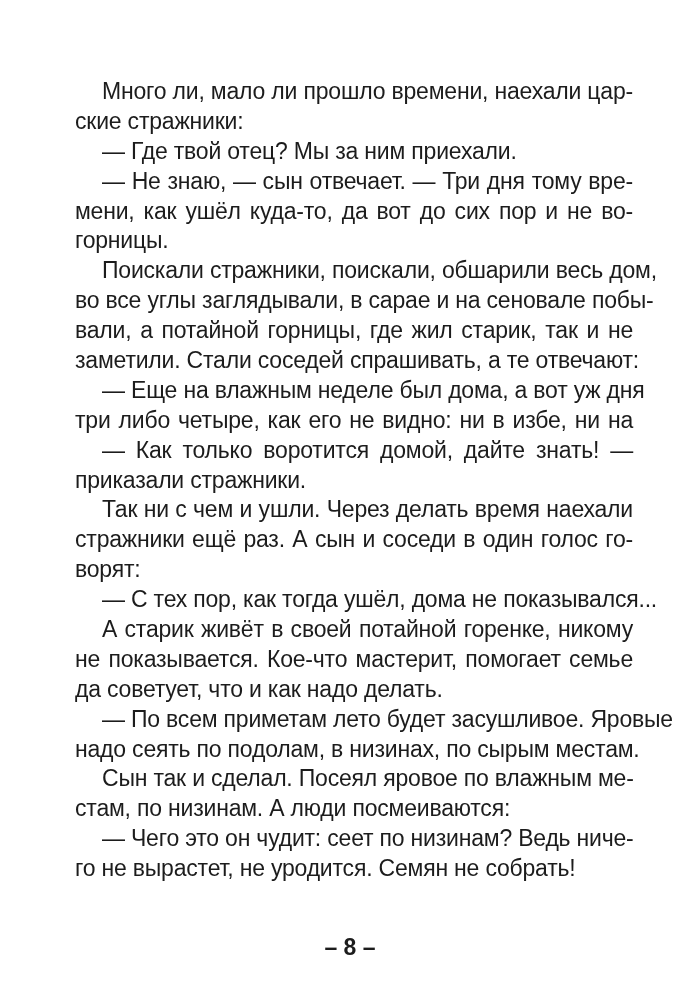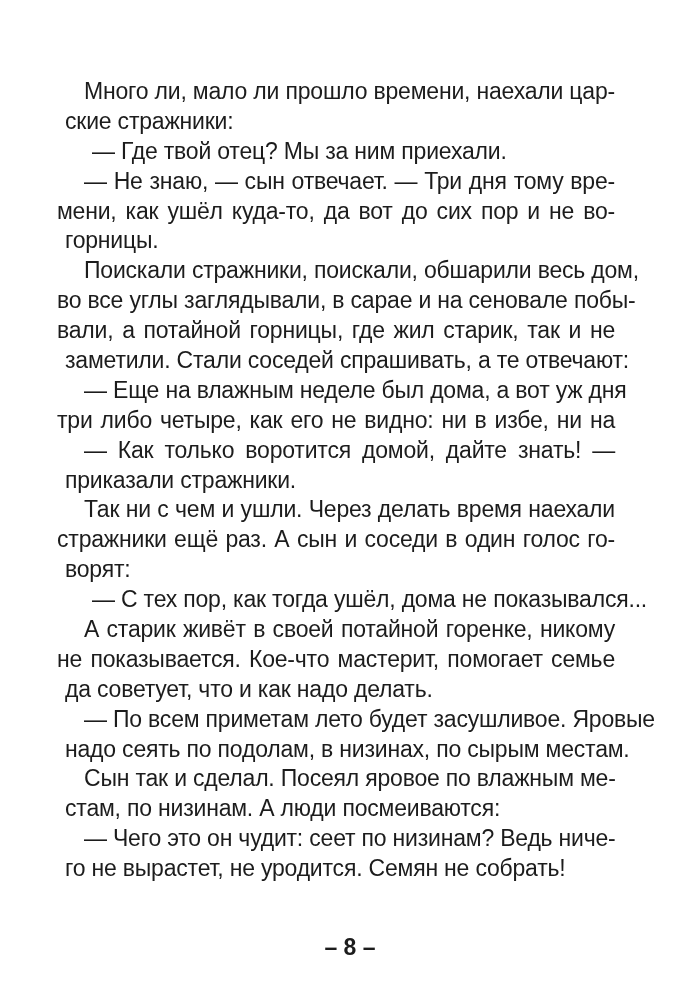--- a/index.html
+++ b/index.html
@@ -10,39 +10,38 @@
     body {
       width: 700px;
       height: 1000px;
       position: relative;
       overflow: hidden;
       font-family: "Liberation Sans", "DejaVu Sans", sans-serif;
       color: #1c1c1c;
     }
     .page-text {
       position: absolute;
-      left: 57px;
+      left: 75px;
       top: 77px;
       width: 558px;
     }
     .line {
       height: 29.9px;
       line-height: 29.9px;
       font-size: 23px;
       white-space: nowrap;
       text-align: justify;
       text-align-last: justify;
       letter-spacing: -0.2px;
     }
     .line.indent {
       padding-left: 27px;
     }
     .line.last {
       text-align-last: left;
-      margin-left: 8px;
     }
     .page-number {
       position: absolute;
       left: 0;
       width: 700px;
       top: 932px;
       text-align: center;
       font-size: 23px;
       font-weight: bold;
       line-height: 30px;

